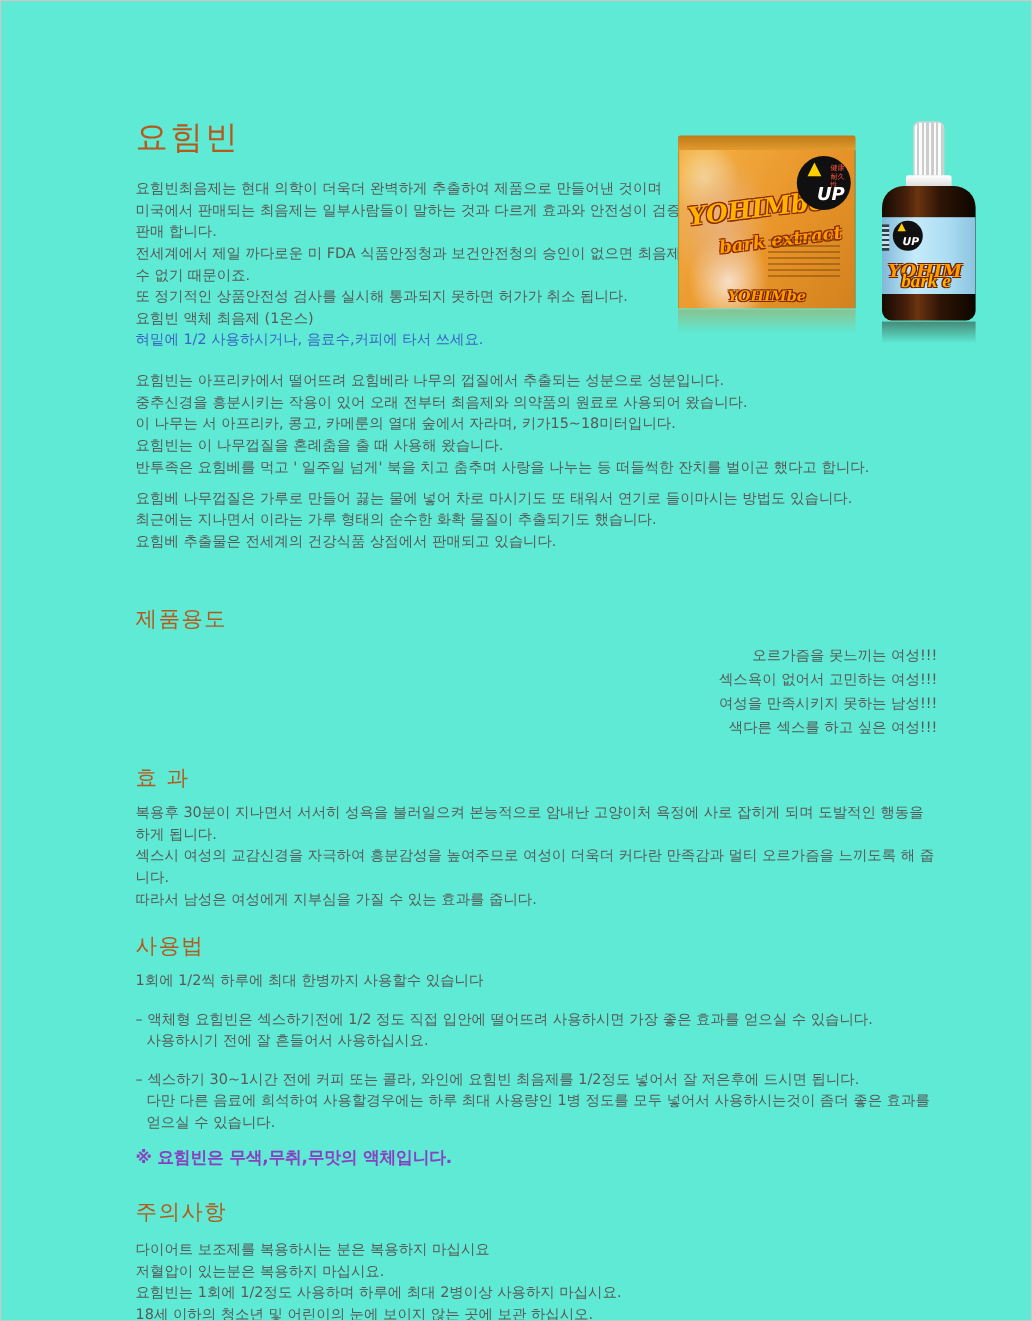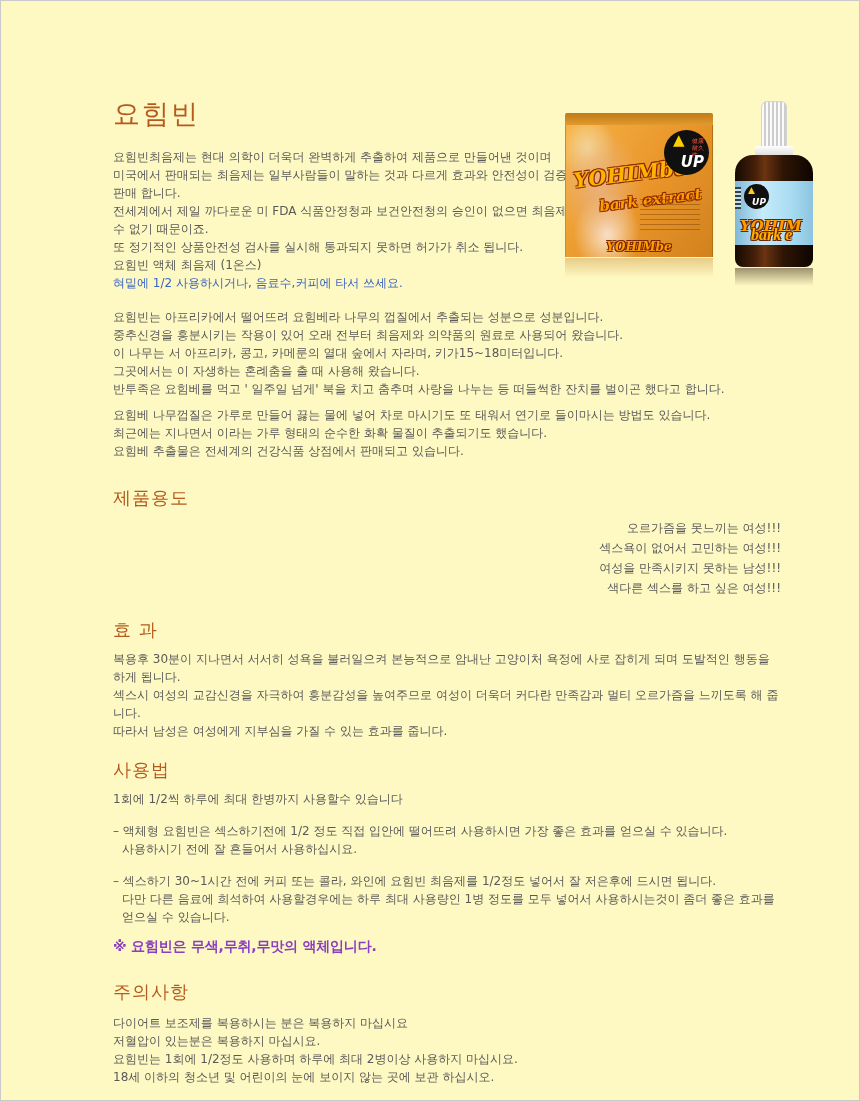--- a/index.html
+++ b/index.html
@@ -1,36 +1,36 @@
 <!DOCTYPE html>
 <html><head>
 <meta charset="utf-8">
 <style>
   * { margin:0; padding:0; box-sizing:border-box; }
   html,body { background:#fff; }
   .page {
-    position:relative; width:860px; height:1101px; background:#fef9c3;
+    position:relative; width:860px; height:1101px; background:#5eead4;
     border:1px solid #c9c9c9; overflow:hidden;
     font-family:"DejaVu Sans","Liberation Sans",sans-serif;
   }
   .content { position:absolute; left:112px; top:95px; width:668px; }
   h1.title {
     font-family:"DejaVu Serif","Liberation Serif",serif; font-weight:normal;
     font-size:27px; color:#b5591d; letter-spacing:2px; margin:0 0 16px 0;
   }
   h2.sec {
     font-family:"DejaVu Serif","Liberation Serif",serif; font-weight:normal;
     font-size:18px; color:#b5591d; letter-spacing:1px;
   }
   .line { font-size:12px; line-height:18px; color:#595959; }
   .list .line { line-height:20px; }
   .blue  { color:#3a64c4; }
   .para  { }
   .mt16 { margin-top:16px; } .mt8 { margin-top:8px; }
-  .h-use { margin-top:26px; } .list-use { margin-top:8px;text-align:right; }
+  .h-use { margin-top:44px; } .list-use { margin-top:8px;text-align:right; }
   .h-eff { margin-top:20px; } .list-eff { margin-top:8px; }
   .h-how { margin-top:18px; } .how-intro { margin-top:8px; }
   .bullet { margin-top:14px; }
   .bullet .indent { padding-left:9px; }
   .note { margin-top:12px; font-size:14px; font-weight:bold; color:#8a3fc0; letter-spacing:-0.2px; }
   .h-caut { margin-top:24px; } .list-caut { margin-top:10px; }
 
   
   .photo { position:absolute; left:558px; top:100px; width:292px; height:182px; }
   .box { position:absolute; left:6px; top:12px; width:148px; }
@@ -115,21 +115,21 @@
         <div class="line">또 정기적인 상품안전성 검사를 실시해 통과되지 못하면 허가가 취소 됩니다.</div>
         <div class="line">요힘빈 액체 최음제 (1온스)</div>
       </div>
     <div class="line blue">혀밑에 1/2 사용하시거나, 음료수,커피에 타서 쓰세요.</div>
 
     <div class="para mt16">
 
     <div class="line">요힘빈는 아프리카에서 떨어뜨려 요힘베라 나무의 껍질에서 추출되는 성분으로 성분입니다.</div>
         <div class="line">중추신경을 흥분시키는 작용이 있어 오래 전부터 최음제와 의약품의 원료로 사용되어 왔습니다.</div>
         <div class="line">이 나무는 서 아프리카, 콩고, 카메룬의 열대 숲에서 자라며, 키가15~18미터입니다.</div>
-        <div class="line">그곳에서는 이 자생하는 혼례춤을 출 때 사용해 왔습니다.</div>
+        <div class="line">요힘빈는 이 나무껍질을 혼례춤을 출 때 사용해 왔습니다.</div>
         <div class="line">반투족은 요힘베를 먹고 ' 일주일 넘게'  북을 치고 춤추며 사랑을 나누는 등 떠들썩한 잔치를 벌이곤 했다고 합니다.</div>
       </div>
 
     <div class="para mt8">
 
     <div class="line">요힘베 나무껍질은 가루로 만들어 끓는 물에 넣어 차로 마시기도 또 태워서 연기로 들이마시는 방법도 있습니다.</div>
         <div class="line">최근에는 지나면서 이라는 가루 형태의 순수한 화확 물질이 추출되기도 했습니다.</div>
         <div class="line">요힘베 추출물은 전세계의 건강식품 상점에서 판매되고 있습니다.</div>
       </div>
 

